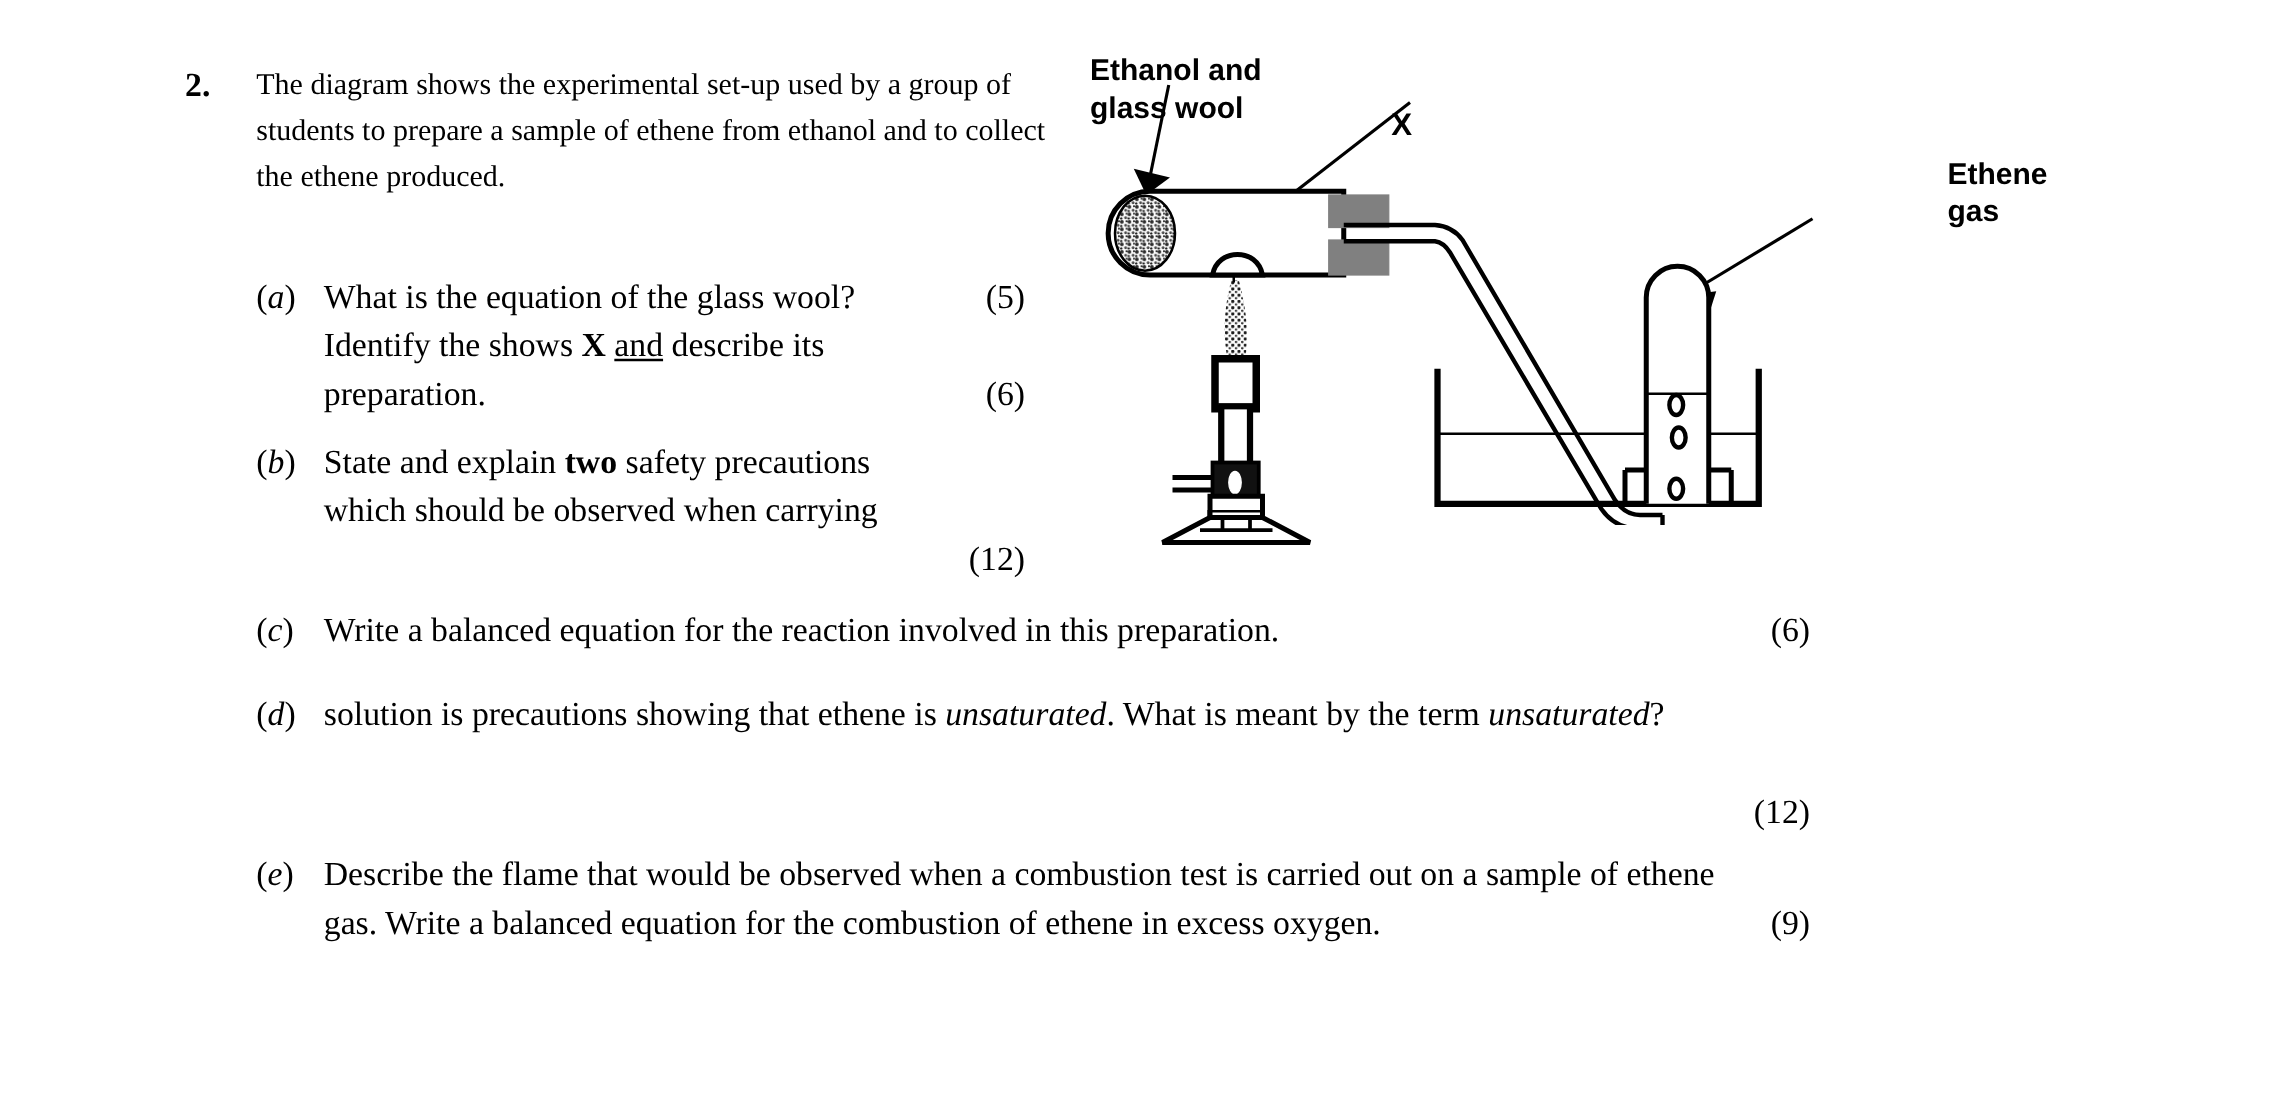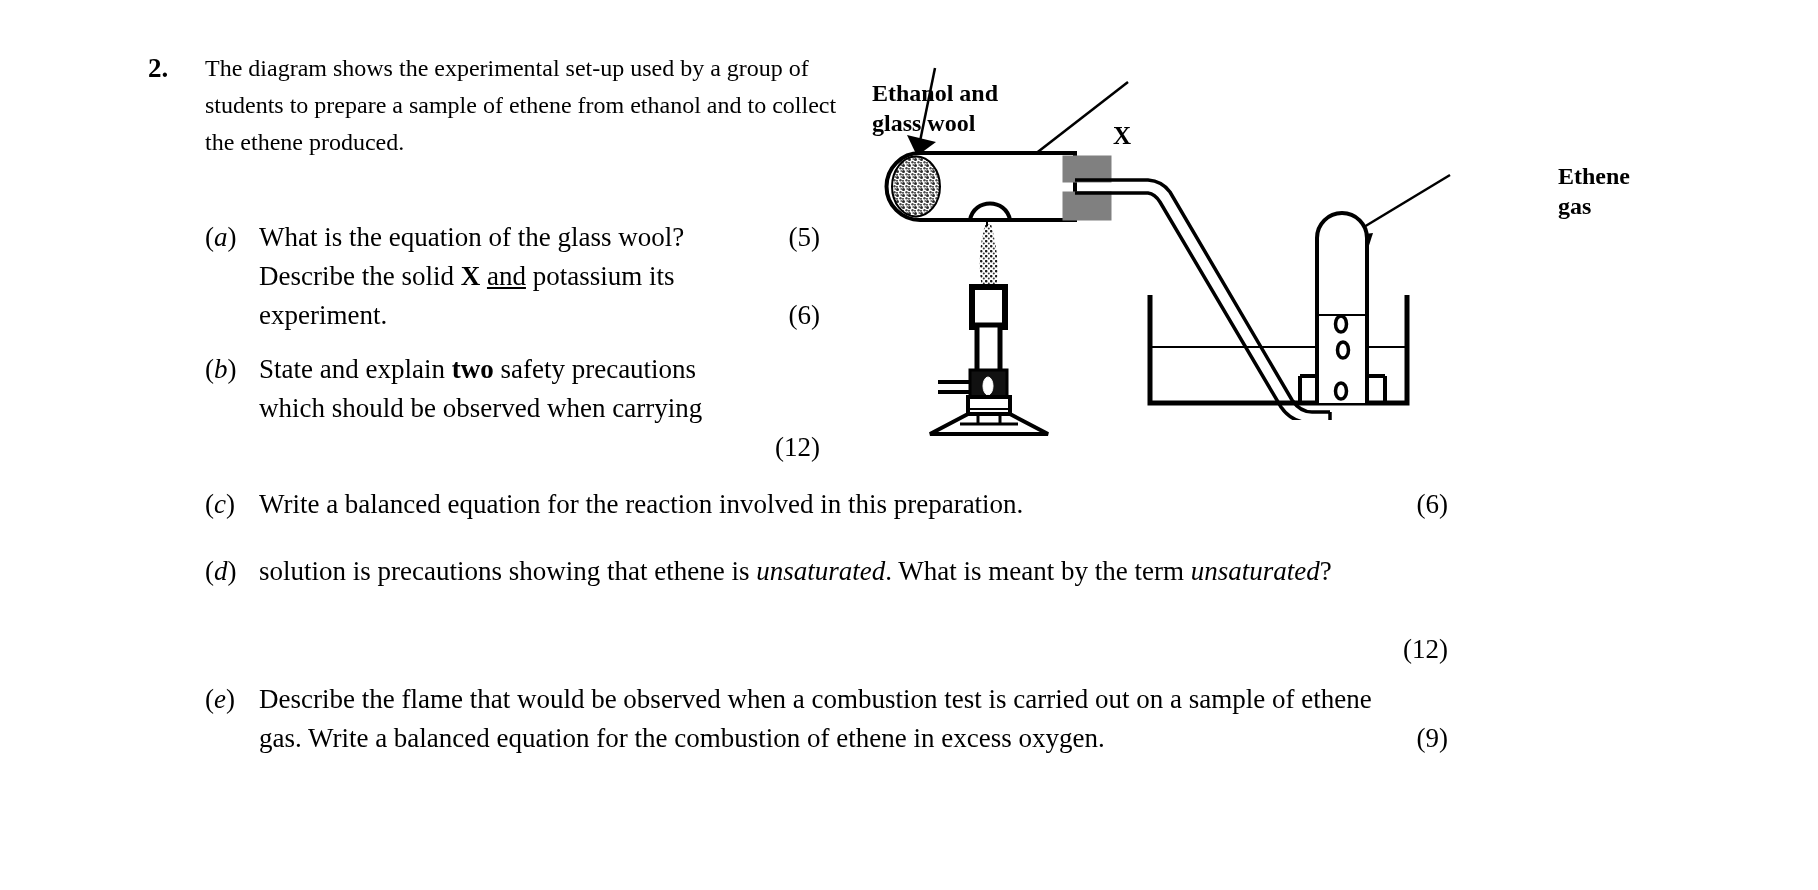--- a/index.html
+++ b/index.html
@@ -91,45 +91,44 @@
     position: absolute;
     left: 860px;
     top: 20px;
     width: 640px;
     height: 400px;
   }
   .diagram svg { display: block; }
 
   .dlabel {
     position: absolute;
-    font-family: Liberation Serif, serif;
+    font-family: Liberation Sans, sans-serif;
     font-weight: bold;
     font-size: 24px;
     line-height: 30px;
     white-space: pre-line;
-    margin-top: 36px;
   }
   .lbl-ethanol { left: 872px; top: 42px; }
   .lbl-x       { left: 1113px; top: 85px; font-size: 25px; }
   .lbl-ethene  { left: 1558px; top: 125px; width: 130px; }
 </style>
 </head>
 <body>
 
 <div class="page">
 
   <div class="qnum">2.</div>
   <div class="intro">The diagram shows the experimental set-up used by a group of students to prepare a sample of ethene from ethanol and to collect the ethene produced.</div>
 
   <div class="part part-a">
     <div class="letter"><span>(</span><i>a</i><span>)</span></div>
     <div class="body">
       <span class="line">What is the equation of the glass wool?</span>
-      <span class="line"><span>Describe the solid </span><b class="tight">X</b><span> </span><u class="and">and</u><span> potassium its</span></span>
-      <span class="line">experiment.</span>
+      <span class="line"><span>Identify the shows </span><b class="tight">X</b><span> </span><u class="and">and</u><span> describe its</span></span>
+      <span class="line">preparation.</span>
     </div>
   </div>
   <div class="marks m-a1">(5)</div>
   <div class="marks m-a2">(6)</div>
 
   <div class="part part-b">
     <div class="letter"><span>(</span><i>b</i><span>)</span></div>
     <div class="body">
       <span class="line"><span>State and explain </span><b class="tight">two</b><span> safety precautions</span></span>
       <span class="line">which should be observed when carrying</span>

